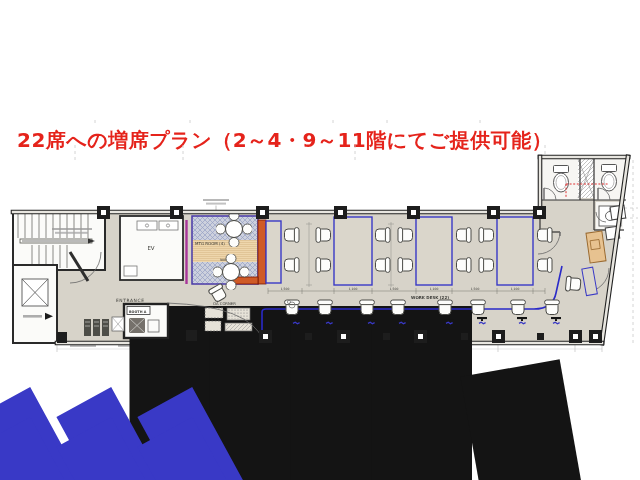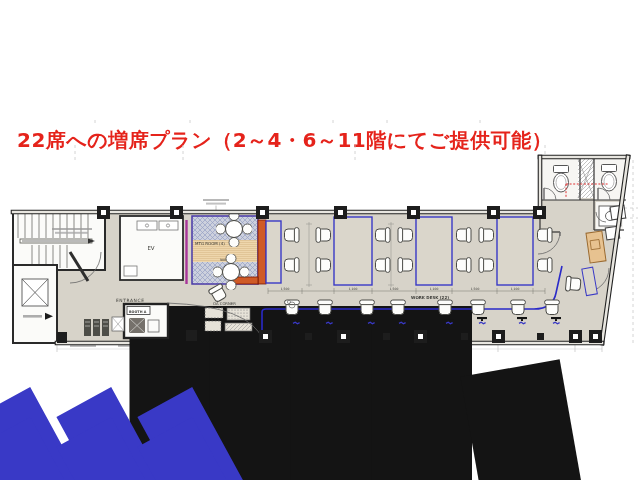--- a/index.html
+++ b/index.html
@@ -8,21 +8,21 @@
   .title{position:absolute;left:17px;top:127px;font-size:20px;font-weight:bold;
          color:#e5231b;white-space:nowrap;letter-spacing:0.5px;}
   svg{position:absolute;left:0;top:0;}
   .t{font-family:"DejaVu Sans","Liberation Sans",sans-serif;fill:#3c3c38;}
 </style>
 </head>
 <body>
 
 <div class="page">
 
-  <div class="title">22席への増席プラン（2～4・6～11階にてご提供可能）</div>
+  <div class="title">22席への増席プラン（2～4・9～11階にてご提供可能）</div>
 
   <svg width="640" height="480" viewBox="0 0 640 480">
     <defs>
       <pattern id="xhatch" width="5" height="5" patternUnits="userSpaceOnUse">
         <rect width="5" height="5" fill="#cdd1dd"></rect>
         <path d="M0,5 L5,0 M0,0 L5,5" stroke="#97a0c4" stroke-width="0.7"></path>
       </pattern>
       <pattern id="wood" width="8" height="4" patternUnits="userSpaceOnUse">
         <rect width="8" height="4" fill="#eed6ac"></rect>
         <path d="M0,0.5 H8 M0,2.5 H8" stroke="#d9ba8a" stroke-width="0.6"></path>

